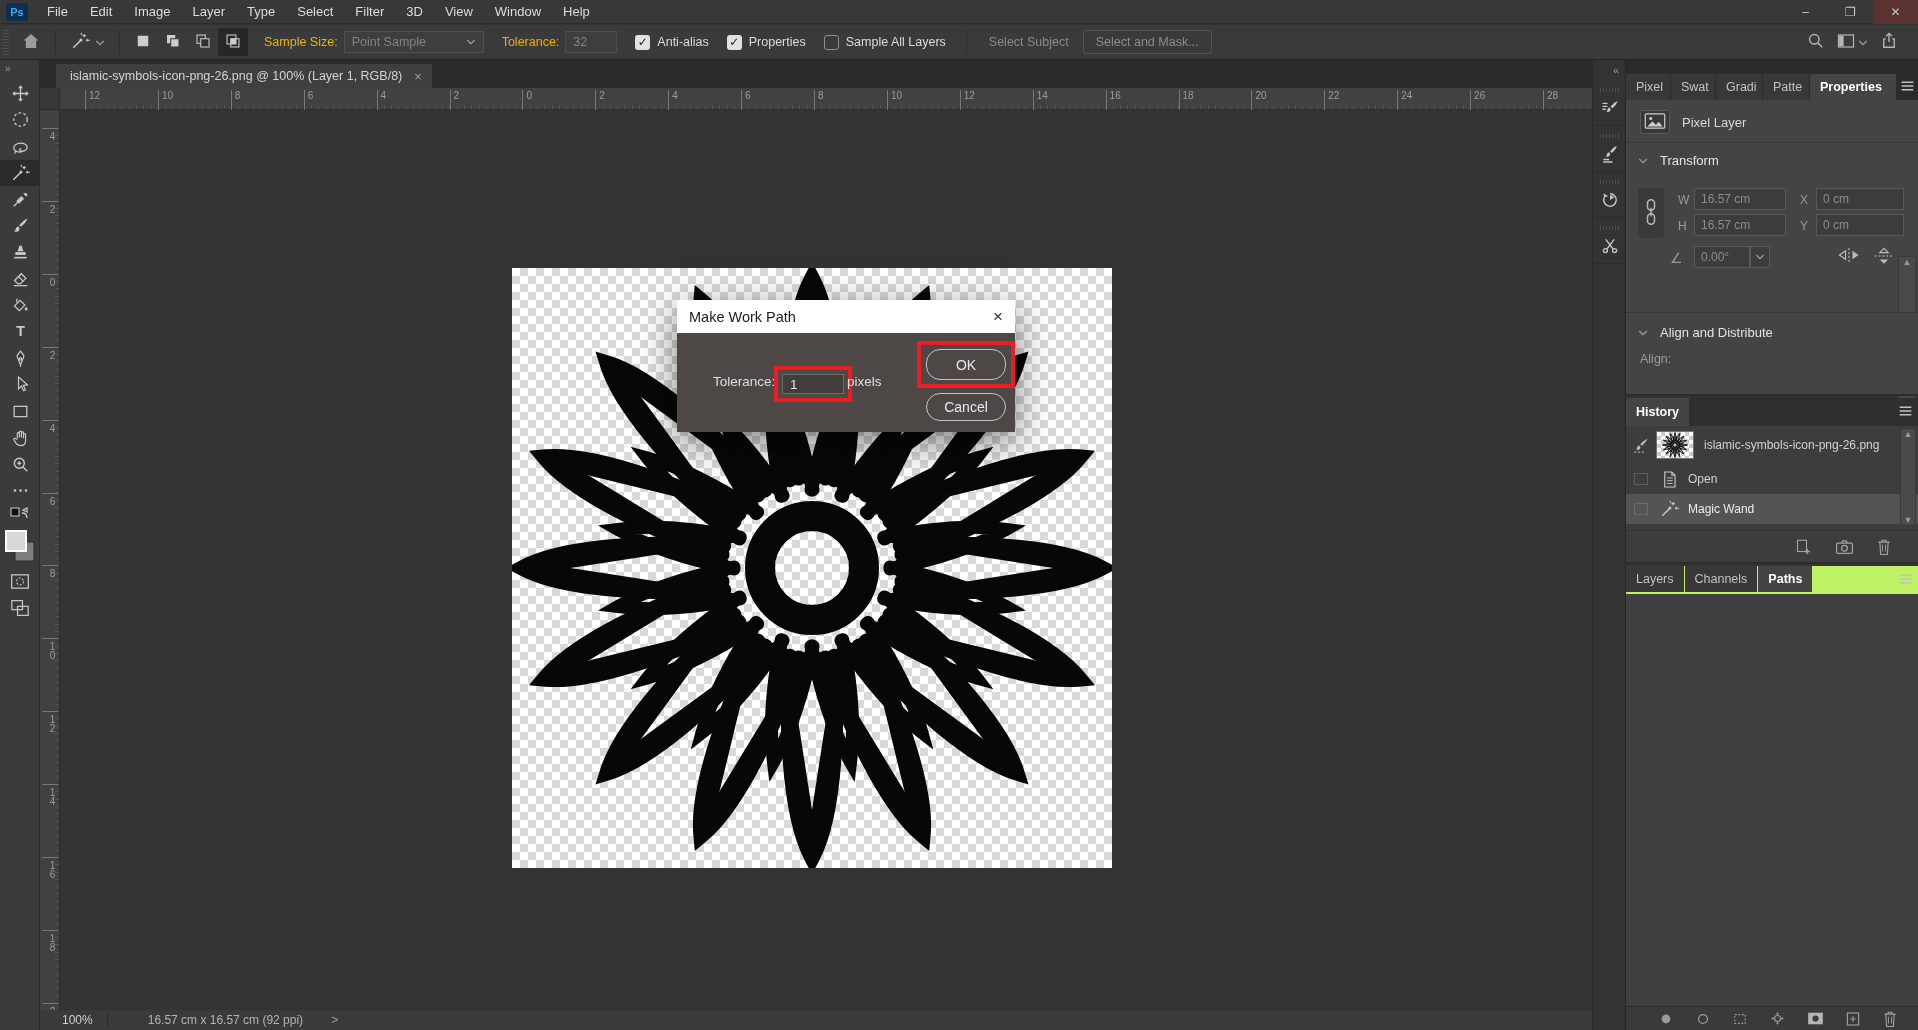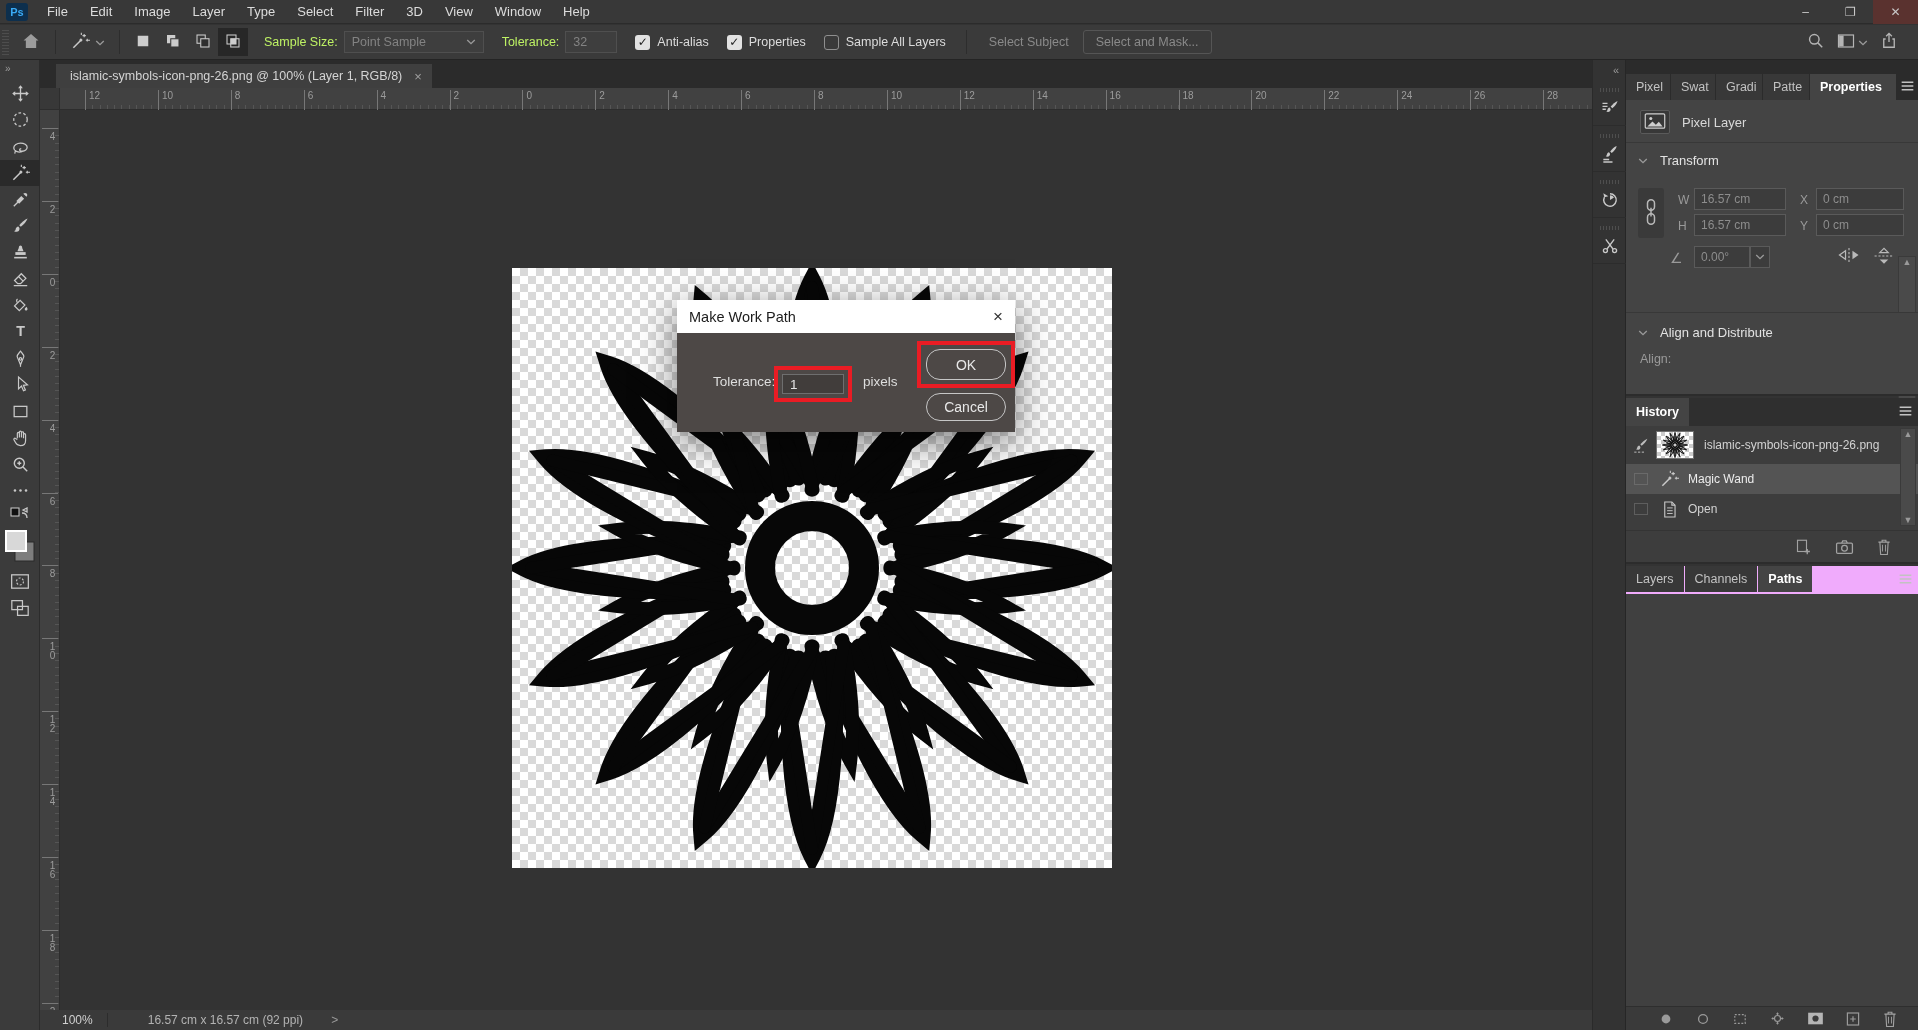--- a/index.html
+++ b/index.html
@@ -17,21 +17,21 @@
   .pslogo{width:22px;height:18px;margin:0 8px 0 6px;background:#0d2f4d;border-radius:3px;
           color:#39aaf5;font-size:11px;font-weight:bold;display:flex;align-items:center;justify-content:center;}
   .menu-item{padding:0 11px;height:24px;display:flex;align-items:center;color:#dcdcdc;font-size:13px;cursor:default;}
   .wctl{width:45px;height:24px;display:flex;align-items:center;justify-content:center;color:#c9c9c9;font-size:12px;}
   #wctl-close{background:#5a322f;}
   
   #optionsbar{left:0;top:25px;width:1918px;height:35px;background:#3a3a3a;border-bottom:1px solid #242424;display:flex;align-items:center;}
   .grip{width:7px;height:26px;margin-left:2px;background:repeating-linear-gradient(0deg,#4d4d4d 0 1px,transparent 1px 3px);}
   .obtn{height:28px;padding:0 6px;display:flex;align-items:center;justify-content:center;}
   .sep{width:1px;height:24px;background:#2d2d2d;margin:0 8px;}
-  .olabel{color:#bef264;font-size:12.5px;margin:0 6px;}
+  .olabel{color:#eab308;font-size:12.5px;margin:0 6px;}
   .ofield{background:#3e3e3e;border:1px solid #4f4f4f;color:#838383;font-size:12.5px;height:22px;display:flex;align-items:center;padding:0 7px;}
   .cb{width:15px;height:15px;border-radius:3px;margin-right:7px;display:flex;align-items:center;justify-content:center;font-size:12px;}
   .cb.on{background:#e2e2e2;color:#222;}
   .cb.off{border:1px solid #8f8f8f;}
   .cbl{font-size:12.5px;color:#dcdcdc;margin-right:18px;}
   .obtn-dis{border:1px solid #555;border-radius:3px;color:#8a8a8a;font-size:12.5px;height:24px;display:flex;align-items:center;padding:0 12px;}
   
   #toolbar{left:0;top:60px;width:40px;height:970px;background:#3b3b3b;border-right:1px solid #2c2c2c;}
   .tool{width:40px;height:26.5px;display:flex;align-items:center;justify-content:center;color:#c9c9c9;}
   .tool.active{background:#2a2a2a;}
@@ -453,21 +453,21 @@
   </div>
 
   <div id="dialog" class="abs">
     <div id="dialog-title">
       <span>Make Work Path</span>
       <span style="margin-left:auto;font-size:17px;color:#333">×</span>
     </div>
     <div style="position:absolute;left:36px;top:74px;font-size:13.5px;color:#dedede">Tolerance:</div>
     <div class="redbox" style="left:97px;top:66px;width:78px;height:36px"></div>
     <div id="tol-input" style="left:105px;top:74px;width:62px;height:20px">1</div>
-    <div style="position:absolute;left:186px;top:74px;font-size:13.5px;color:#dedede">pixels</div>
+    <div style="position:absolute;left:170px;top:74px;font-size:13.5px;color:#dedede">pixels</div>
     <div class="redbox" style="left:240px;top:41px;width:98px;height:47px"></div>
     <div class="dlg-btn" style="left:249px;top:49px;width:80px;height:31px">OK</div>
     <div class="dlg-btn" style="left:249px;top:93px;width:80px;height:28px">Cancel</div>
   </div>
 
   <div id="dock" class="abs">
     <div style="text-align:right;color:#9a9a9a;font-size:11px;padding:4px 6px 4px 0">«</div>
     <div id="dock-icons">
         <div class="dock-cell">
           <div class="dock-grip"></div>
@@ -673,42 +673,42 @@
               <line x1="222.7" y1="267.2" x2="101.3" y2="101.3" stroke="#070707" stroke-width="12" stroke-linecap="round"></line>
               <line x1="267.2" y1="222.7" x2="101.3" y2="101.3" stroke="#070707" stroke-width="12" stroke-linecap="round"></line>
               <path d="M 244.1 245.6 Q 202.8 183.1 190.0 135.4 Q 229.2 165.5 271.1 227.6" fill="none" stroke="#070707" stroke-width="13" stroke-linecap="round"></path>
               <path d="M 245.3 226.0 Q 184.6 91.8 189.8 33.9 Q 234.4 71.2 286.4 209.0" fill="none" stroke="#070707" stroke-width="17" stroke-linecap="round"></path>
               <line x1="241.1" y1="240.1" x2="192.5" y2="40.4" stroke="#070707" stroke-width="12" stroke-linecap="round"></line>
               <line x1="299.3" y1="216.0" x2="192.5" y2="40.4" stroke="#070707" stroke-width="12" stroke-linecap="round"></line>
               <path d="M 269.2 228.3 Q 254.9 154.8 261.4 105.8 Q 286.1 148.6 301.0 222.0" fill="none" stroke="#070707" stroke-width="13" stroke-linecap="round"></path>
             </svg></span>
           <span style="margin-left:0">islamic-symbols-icon-png-26.png</span>
         </div>
+        <div class="hrow">
+          <span style="width:14px;height:12px;border:1px solid #5e5e5e;margin:0 8px 0 8px"></span>
+          <span class="icbtn" style="width:26px">
+            <svg width="17" height="19" viewBox="0 0 20 24" fill="none" stroke="#c9c9c9" stroke-width="1.4">
+              <path d="M4 2.5h9l4 4v15H4z"></path>
+              <path d="M13 2.5v4h4"></path>
+              <path d="M7 10h7M7 13.5h7M7 17h7" stroke-width="1.2"></path>
+            </svg>
+          </span>
+          <span style="margin-left:6px">Open</span>
+        </div>
         <div class="hrow selected">
           <span style="width:14px;height:12px;border:1px solid #6a6a6a;margin:0 8px 0 8px"></span>
           <span class="icbtn" style="width:26px">
             <svg width="20" height="20" viewBox="0 0 24 24" stroke="#c9c9c9" stroke-width="1.8" fill="none">
               <path d="M4 20l8.4-8.4"></path>
               <path d="M12 9.8l2.2 2.2" stroke-width="3"></path>
               <path d="M17 3.5v4M15 5.5h4M20.7 9.3v3.4M19 11h6.8M13.6 2.2v2.6" stroke-width="1.3"></path>
             </svg>
           </span>
           <span style="margin-left:6px">Magic Wand</span>
         </div>
-        <div class="hrow">
-          <span style="width:14px;height:12px;border:1px solid #5e5e5e;margin:0 8px 0 8px"></span>
-          <span class="icbtn" style="width:26px">
-            <svg width="17" height="19" viewBox="0 0 20 24" fill="none" stroke="#c9c9c9" stroke-width="1.4">
-              <path d="M4 2.5h9l4 4v15H4z"></path>
-              <path d="M13 2.5v4h4"></path>
-              <path d="M7 10h7M7 13.5h7M7 17h7" stroke-width="1.2"></path>
-            </svg>
-          </span>
-          <span style="margin-left:6px">Open</span>
-        </div>
       </div>
   </div>
   <div class="abs scrollbar" style="left:1900px;top:428px;width:16px;height:98px">
     <span>▲</span>
       <span>▼</span>
   </div>
   <div class="abs" style="left:1626px;top:530px;width:292px;height:34px;background:var(--panel2);border-top:1px solid #343434;display:flex;align-items:center;justify-content:flex-end;border-bottom:2px solid #2c2c2c">
     <div id="history-footer-icons" style="display:flex;margin-right:26px;gap:22px">
         <div class="icbtn">
           <svg width="19" height="18" viewBox="0 0 24 24" fill="none" stroke="#a2a2a2" stroke-width="1.5">
@@ -725,21 +725,21 @@
         </div>
         <div class="icbtn">
           <svg width="16" height="18" viewBox="0 0 20 24" fill="none" stroke="#a2a2a2" stroke-width="1.5">
             <path d="M2.5 5.5h15M7.5 5.5V3h5v2.5M4.5 5.5L5.5 22h9l1-16.5"></path>
             <path d="M8 9v9M12 9v9" stroke-width="1.2"></path>
           </svg>
         </div>
       </div>
   </div>
 
-  <div class="abs" style="left:1626px;top:566px;width:292px;height:28px;background:#f0abfc;display:flex">
+  <div class="abs" style="left:1626px;top:566px;width:292px;height:28px;background:#bef264;display:flex">
     <div id="ptabs-bottom" style="display:flex">
         <div class="ptab">Layers</div>
         <div class="ptab">Channels</div>
         <div class="ptab active">Paths</div>
       </div>
     <div style="flex:1"></div>
     <div class="icbtn" style="width:26px">
         <span id="ic-menu3"><svg width="15" height="12" viewBox="0 0 18 14">
             <path d="M2 2.5h14M2 7h14M2 11.5h14" stroke="#c2c2c2" stroke-width="1.8"></path>
           </svg></span>

